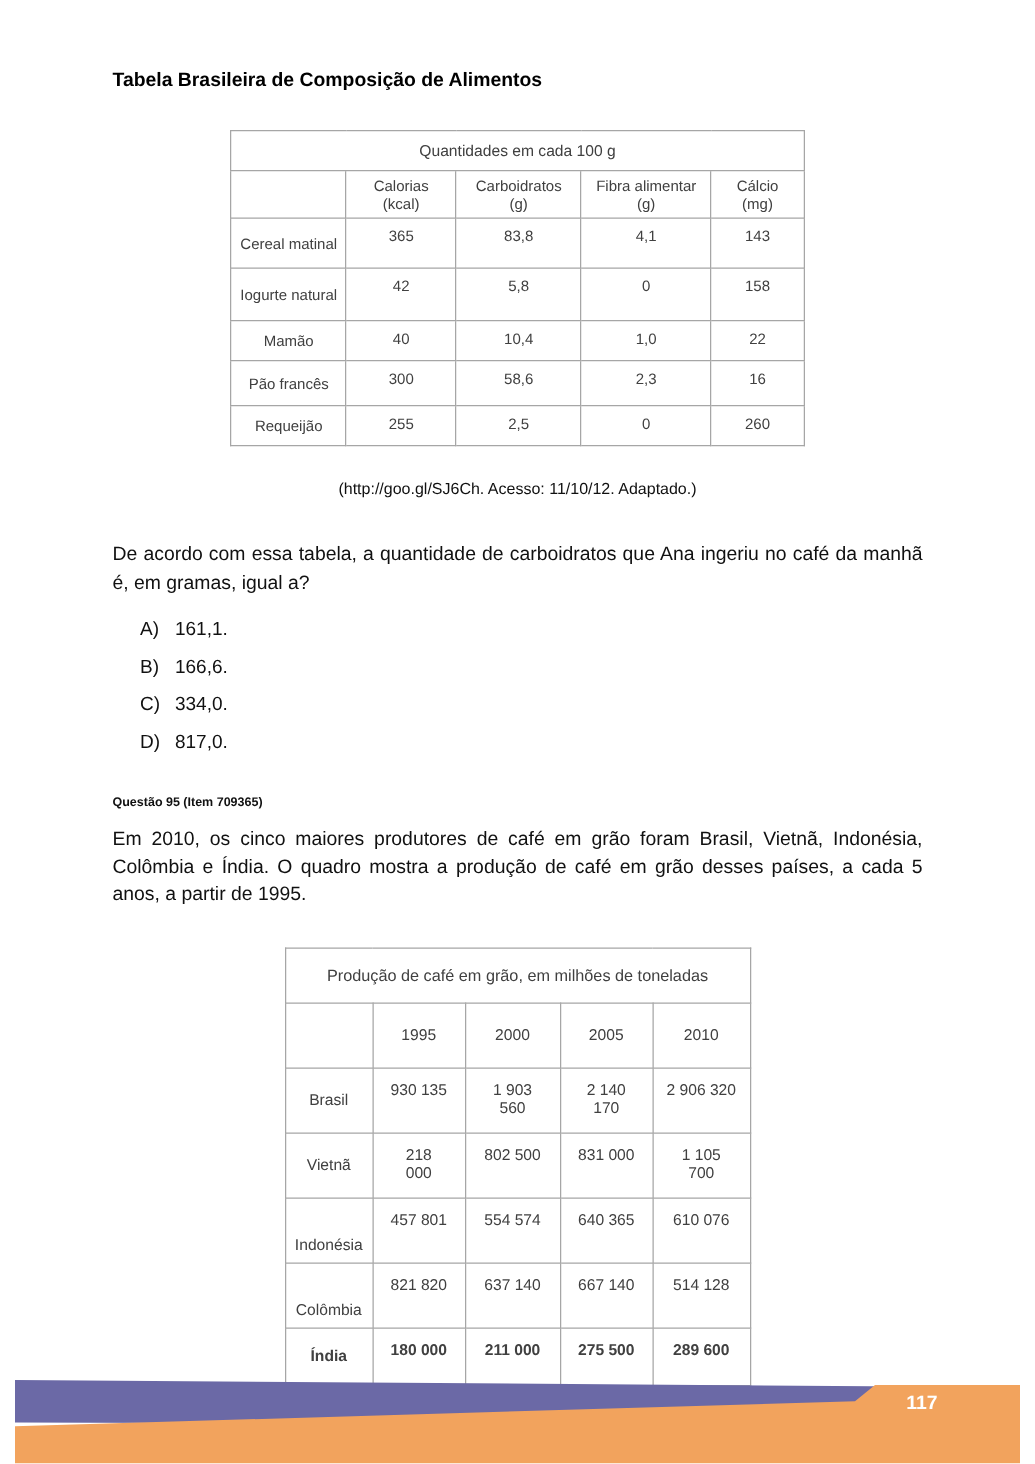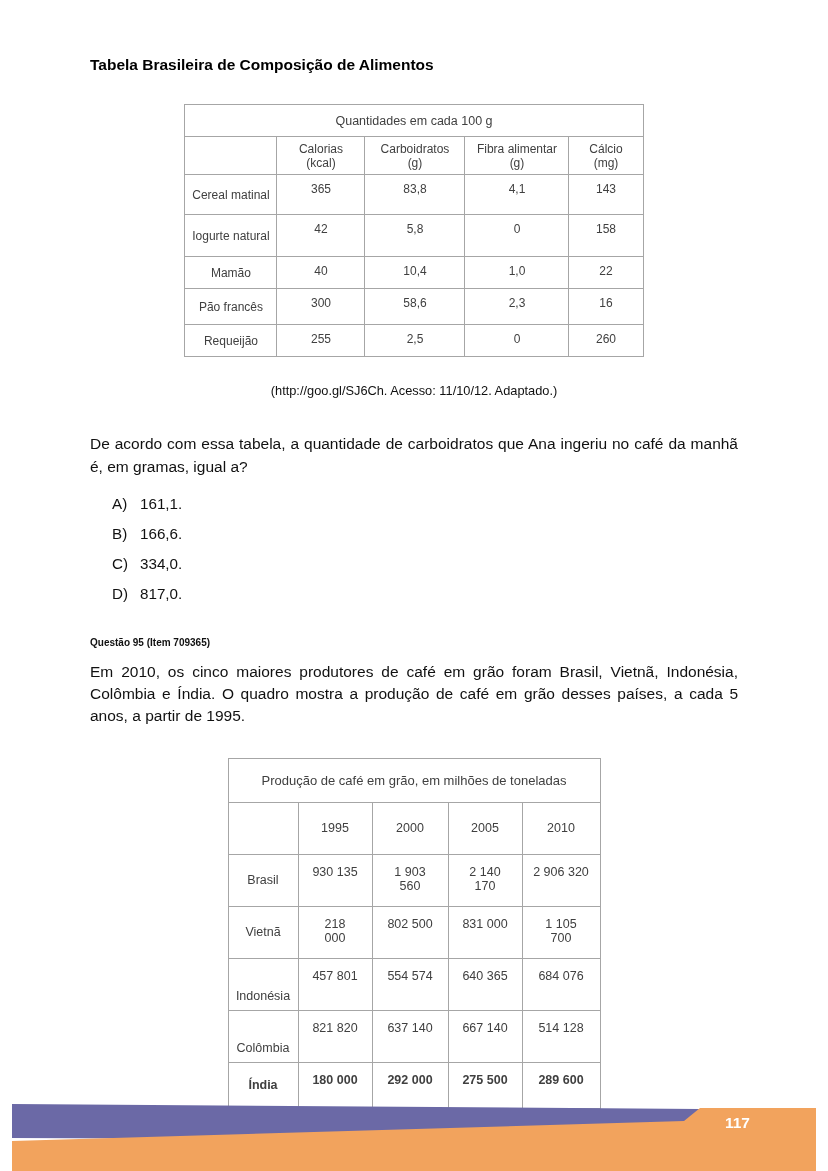--- a/index.html
+++ b/index.html
@@ -244,33 +244,33 @@
         <td>802 500</td>
         <td>831 000</td>
         <td>1 105
 700</td>
       </tr>
       <tr class="data-row label-bottom">
         <td class="rl">Indonésia</td>
         <td>457 801</td>
         <td>554 574</td>
         <td>640 365</td>
-        <td>684 076</td>
+        <td>610 076</td>
       </tr>
       <tr class="data-row label-bottom">
         <td class="rl">Colômbia</td>
         <td>821 820</td>
         <td>637 140</td>
         <td>667 140</td>
         <td>514 128</td>
       </tr>
       <tr class="data-row last-row">
         <td class="rl">Índia</td>
         <td>180 000</td>
-        <td>292 000</td>
+        <td>211 000</td>
         <td>275 500</td>
         <td>289 600</td>
       </tr>
     </tbody>
       </table>
 
     <p class="source">(http://faostat.fao.org/site/339/default.aspx. Acesso: 03/10/2012. Adaptado.)</p>
   </div>
 
   <div class="footer">

